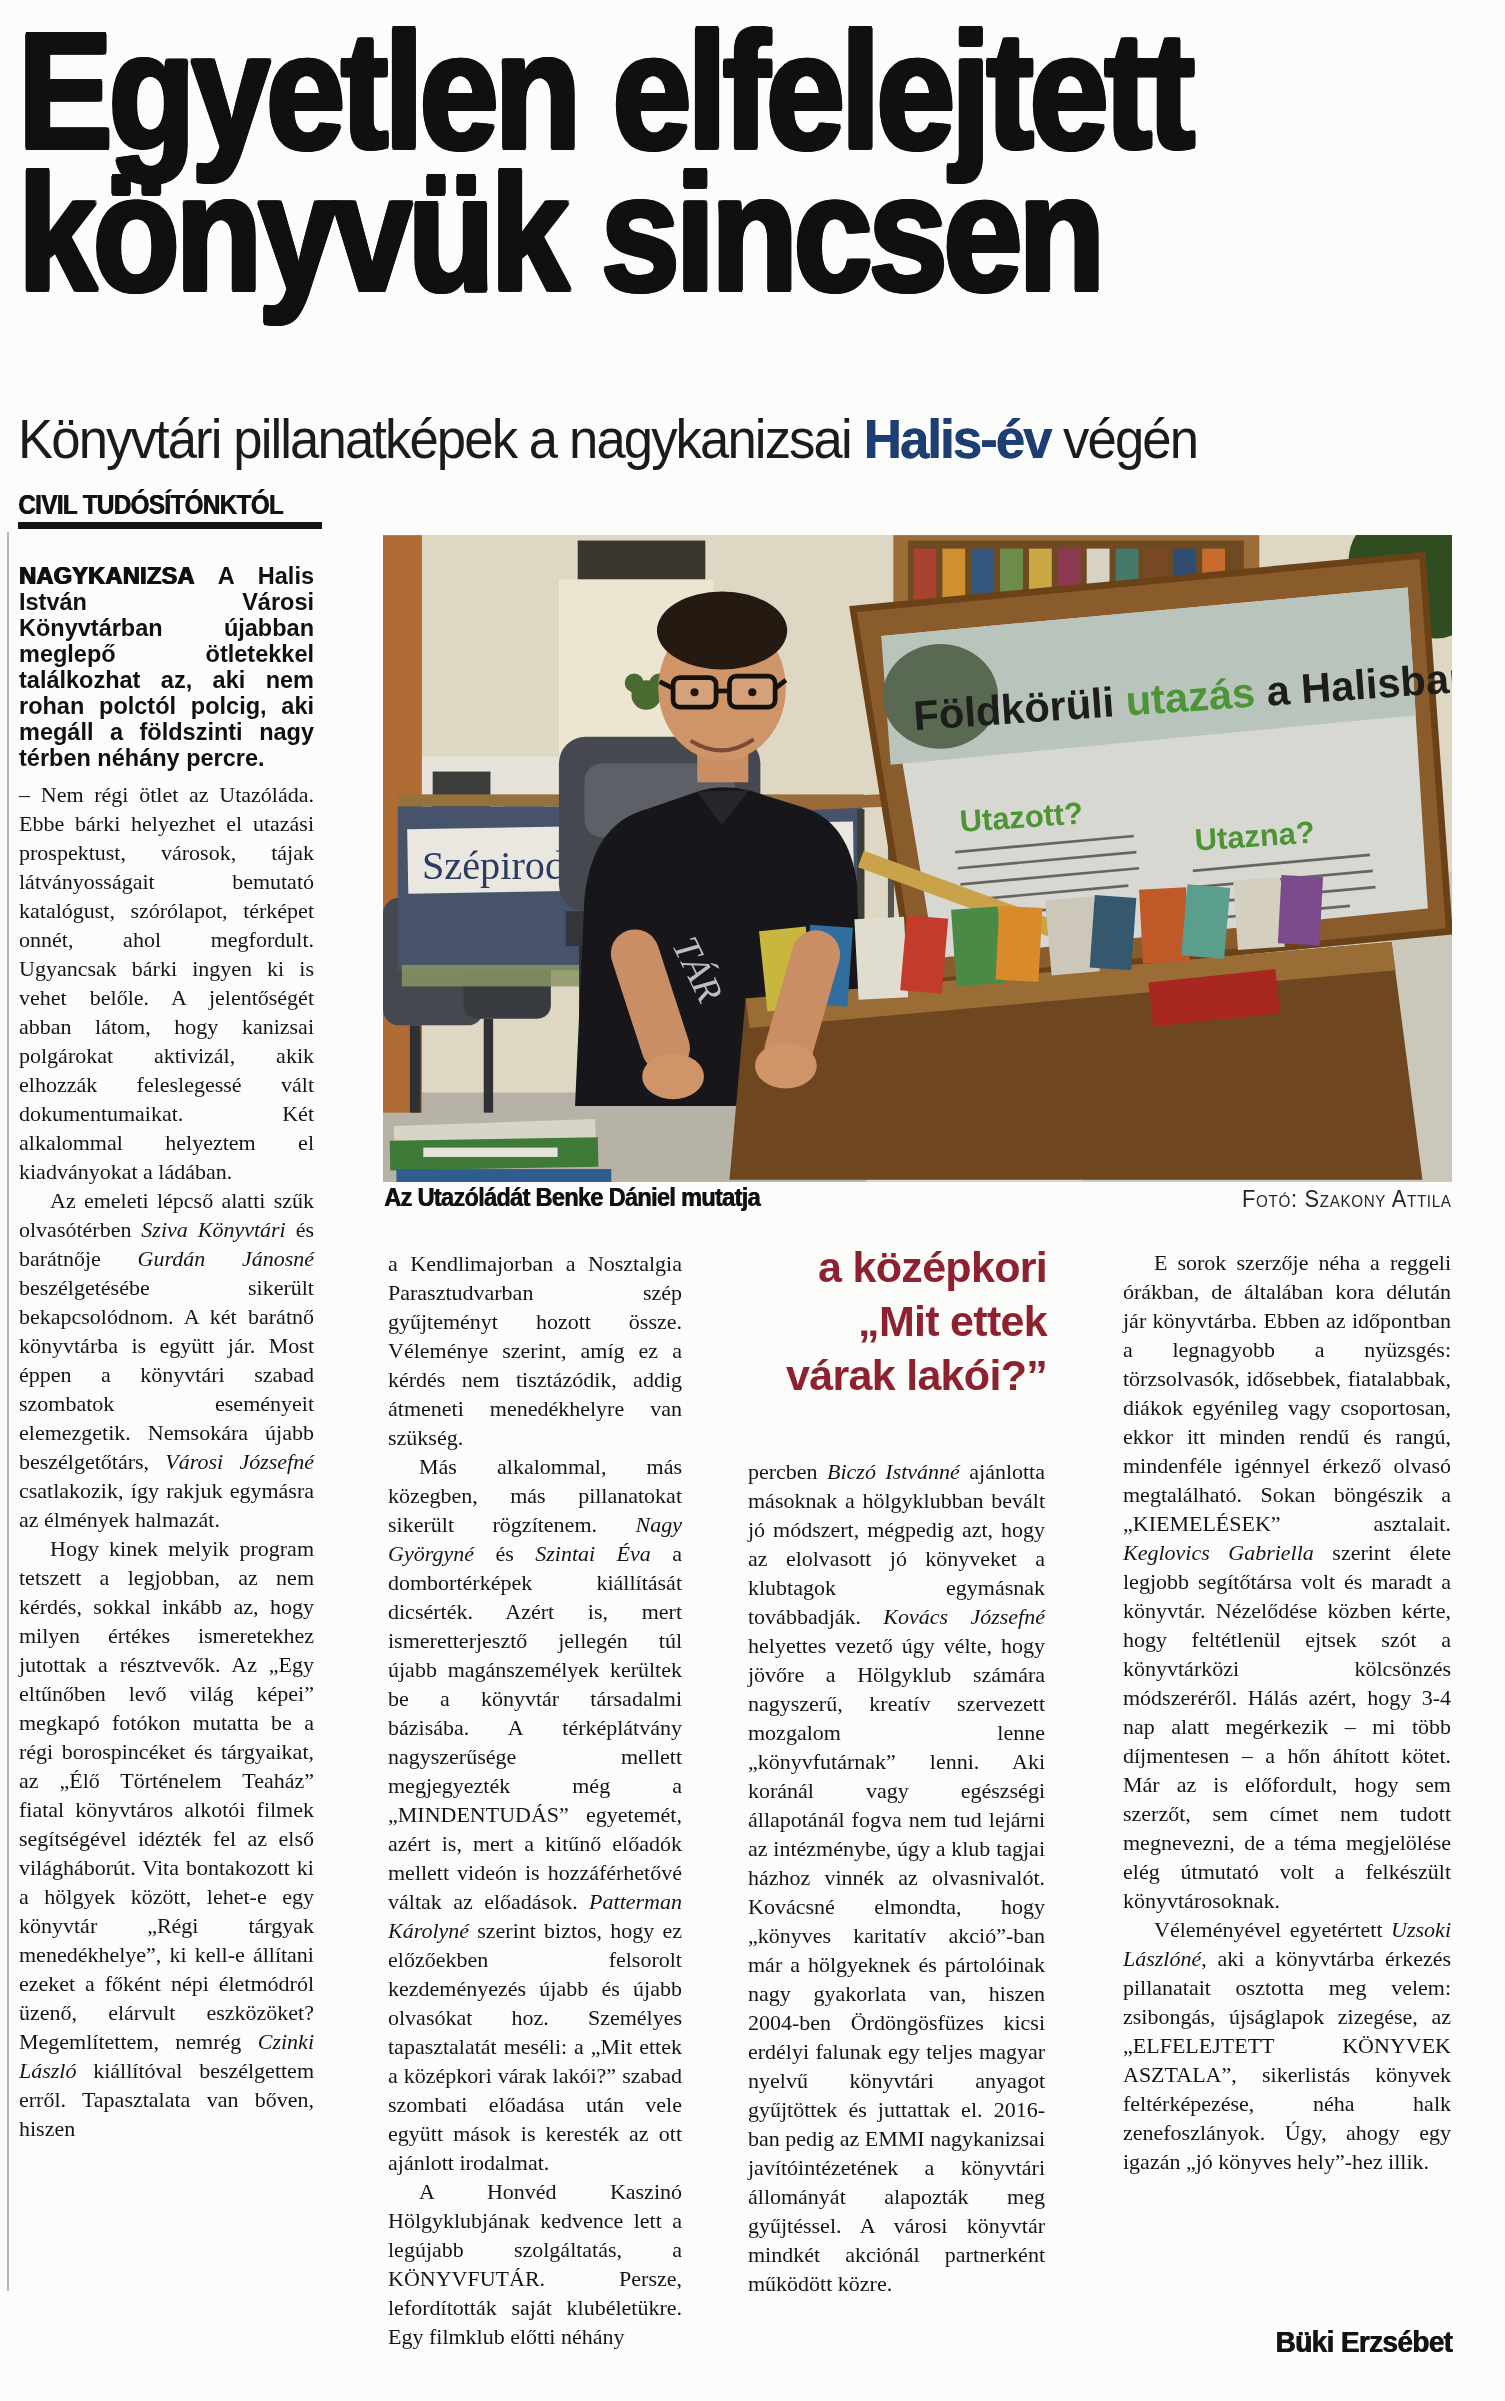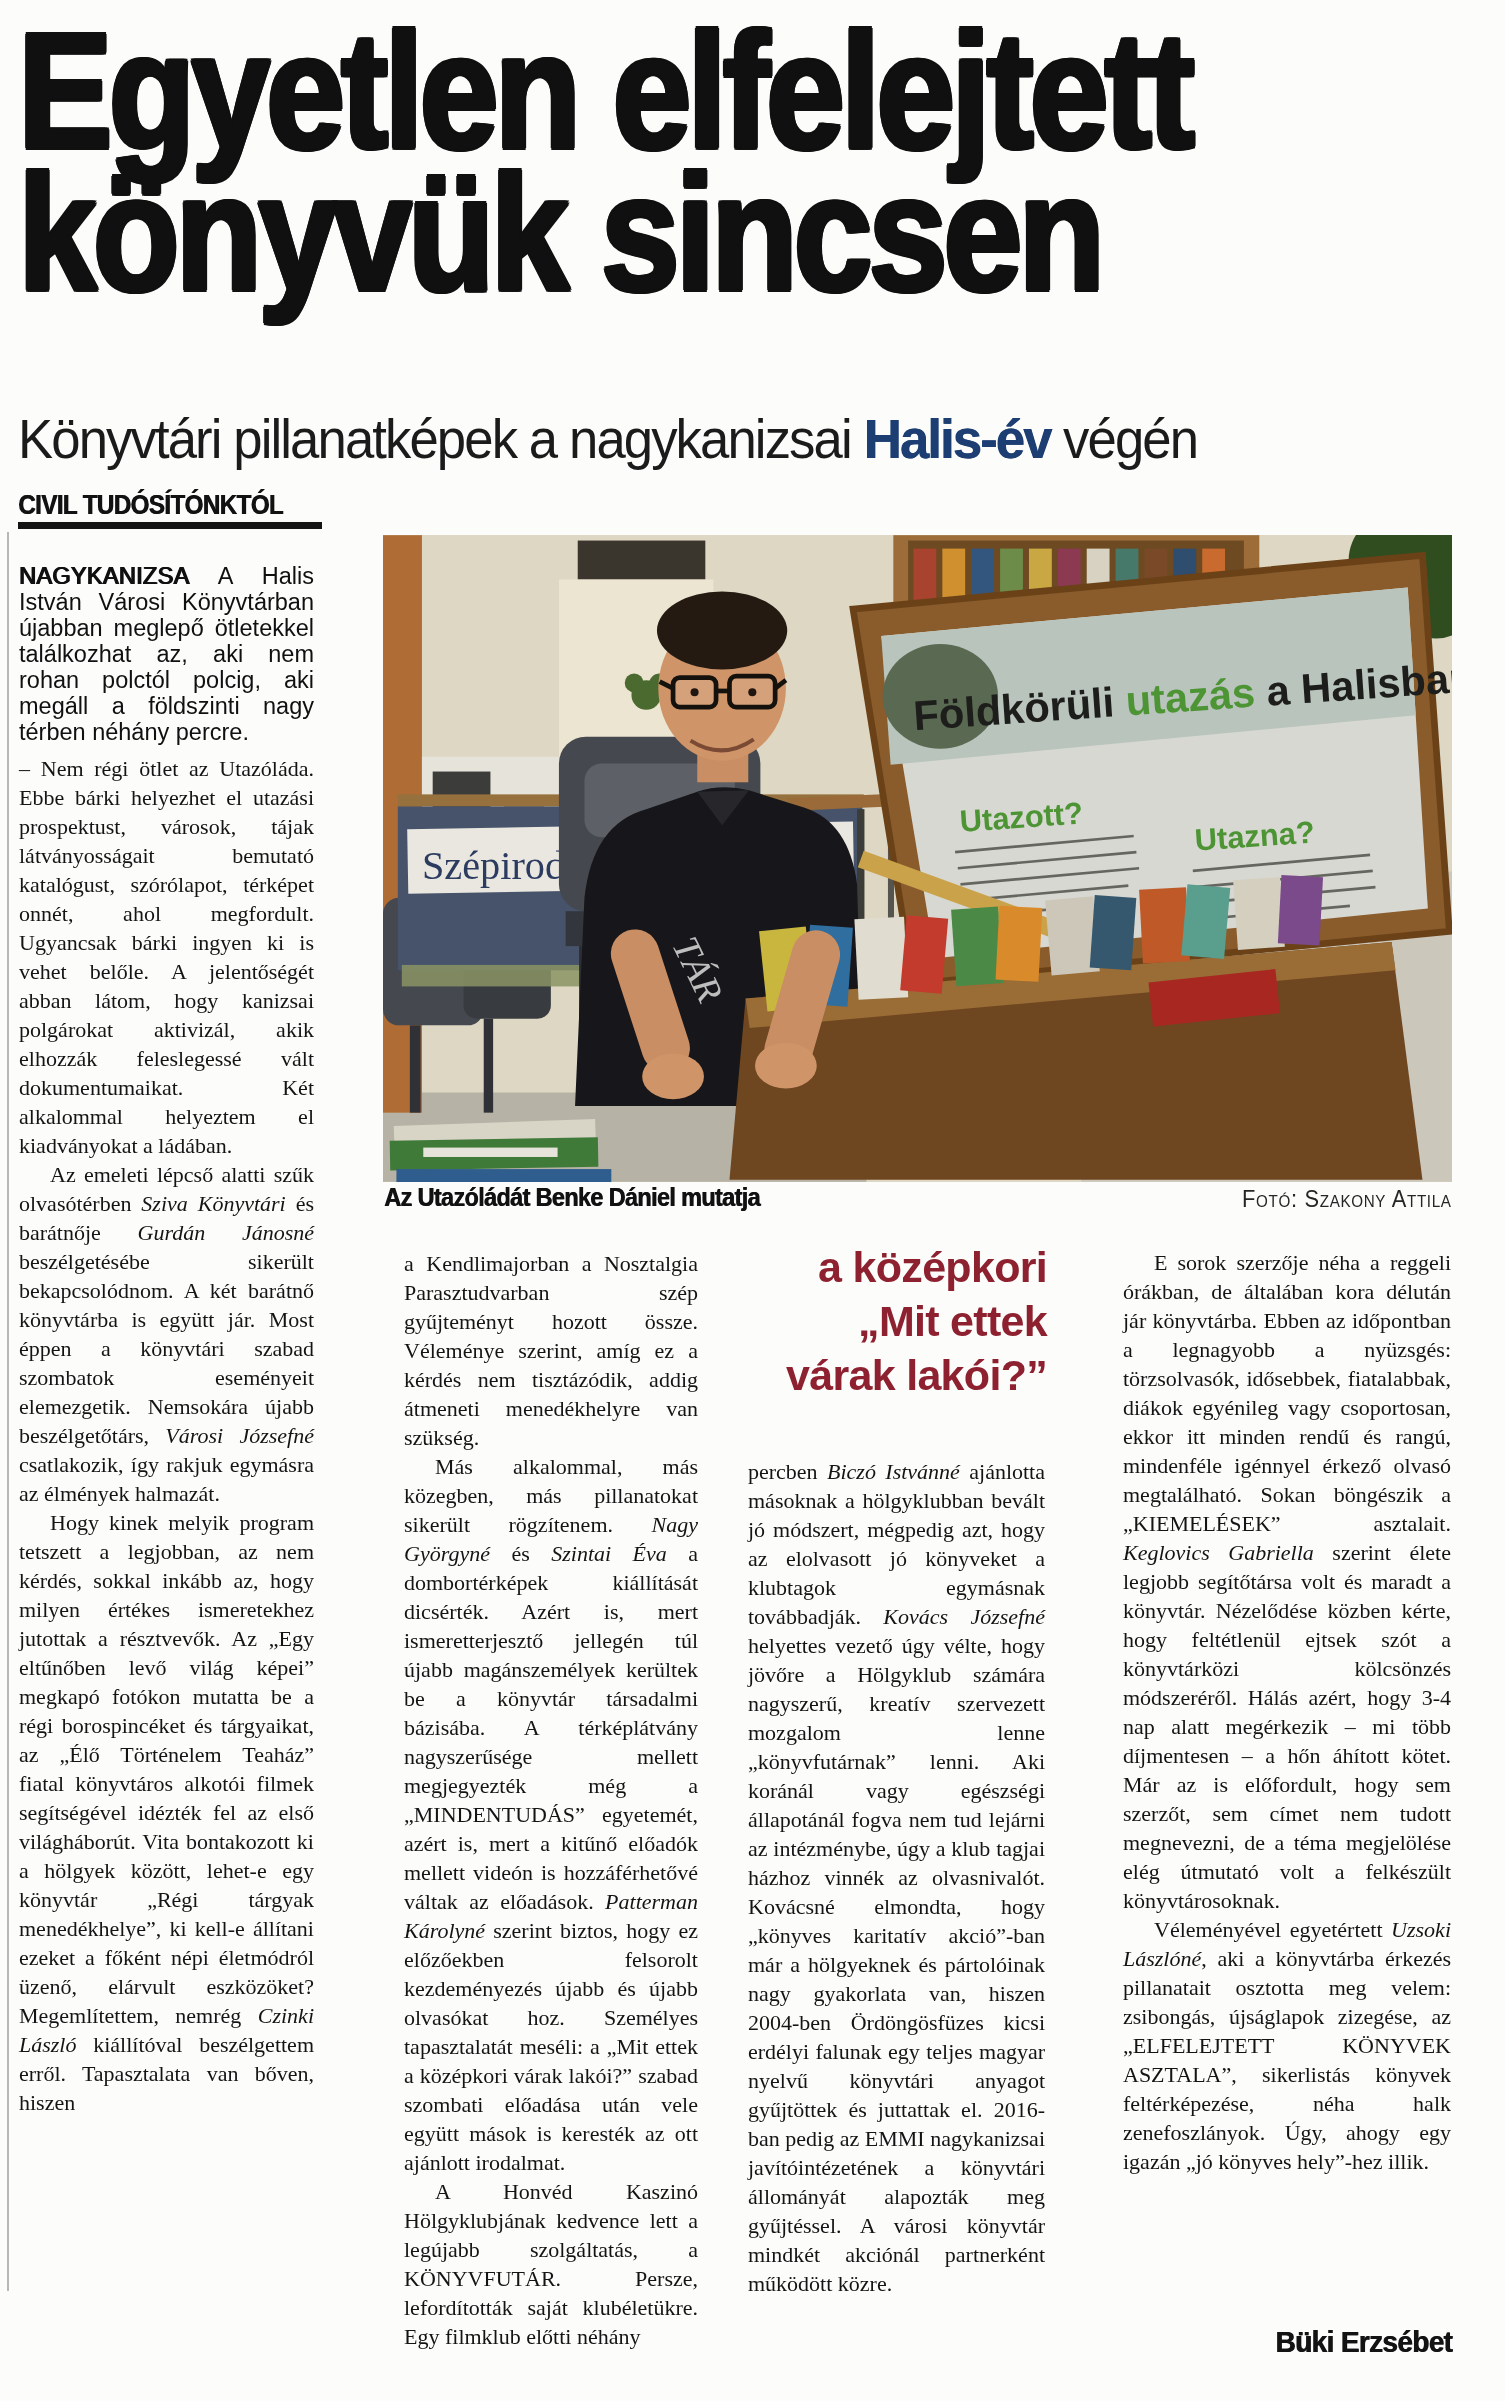--- a/index.html
+++ b/index.html
@@ -28,24 +28,24 @@
   .caption{left:384px;top:1183px;width:510px;font-family:"Liberation Sans",sans-serif;font-weight:bold;
     font-size:25.5px;letter-spacing:-0.7px;color:#111;transform:scaleX(.92);transform-origin:left top;
     text-shadow:0.7px 0 #111;}
   .credit{right:54px;top:1186px;font-family:"Liberation Sans",sans-serif;font-size:23px;color:#262626;
     font-variant:small-caps;letter-spacing:0.7px;transform:scaleX(.95);transform-origin:right top;}
   
   .col{position:absolute;text-align:justify;font-size:22px;line-height:29px;color:#141414;}
   .col p{margin:0;text-indent:31px;}
   .col.cont .paras p:first-child, .col.cont > p:first-child{text-indent:0;}
   .col1{left:19px;top:563px;width:295px;}
-  .col2{left:404px;top:1249px;width:294px;}
+  .col2{left:388px;top:1249px;width:294px;}
   .col3{left:748px;top:1457px;width:297px;}
   .col4{left:1123px;top:1248px;width:328px;}
-  .lead{font-family:"Liberation Sans",sans-serif;font-weight:normal;font-size:23.5px;line-height:26px;
+  .lead{font-family:"Liberation Sans",sans-serif;font-weight:bold;font-size:23.5px;line-height:26px;
     text-align:justify;margin:0 0 9.4px 0;color:#101010;}
   .lead .loc{letter-spacing:0.3px;text-shadow:0.9px 0 #101010,-0.5px 0 #101010;}
   
   .quote{left:750px;top:1240px;width:297px;text-align:right;font-family:"Liberation Sans",sans-serif;
     font-weight:bold;font-size:43px;line-height:54px;letter-spacing:-0.7px;color:#8e2130;}
   
   .byline{left:1123px;top:2325px;width:329px;text-align:right;font-family:"Liberation Sans",sans-serif;
     font-weight:bold;font-size:29.5px;letter-spacing:-0.7px;color:#131313;
     transform:scaleX(.95);transform-origin:right top;text-shadow:0.8px 0 #131313;}
 </style>

